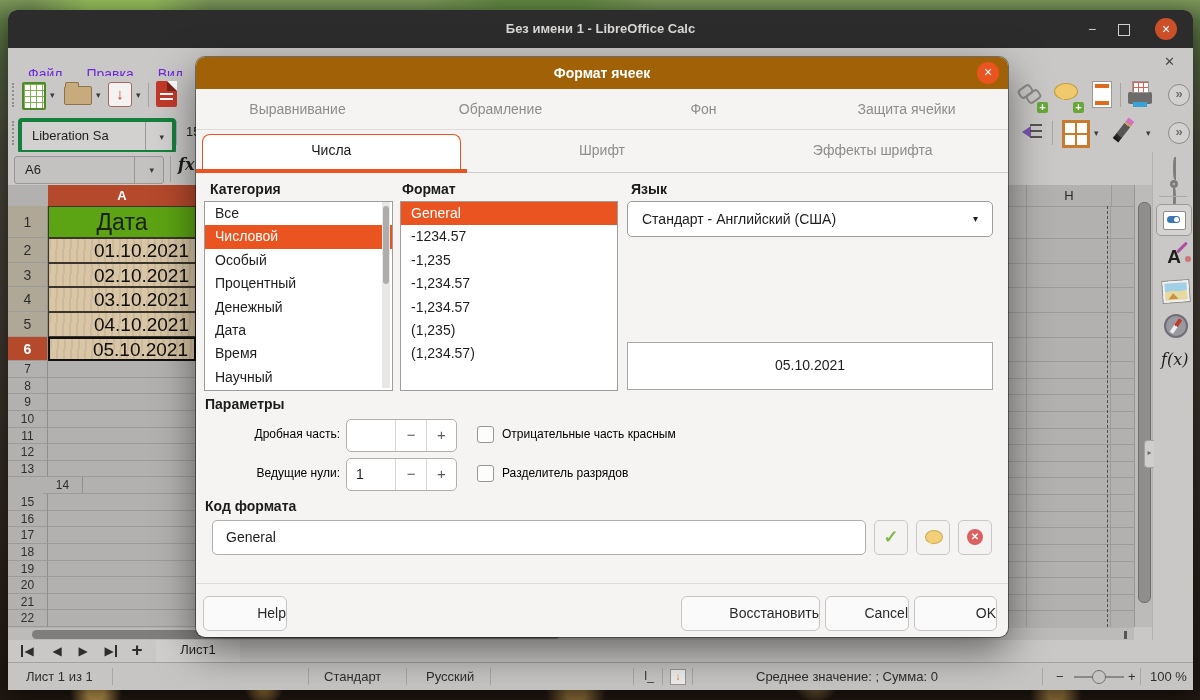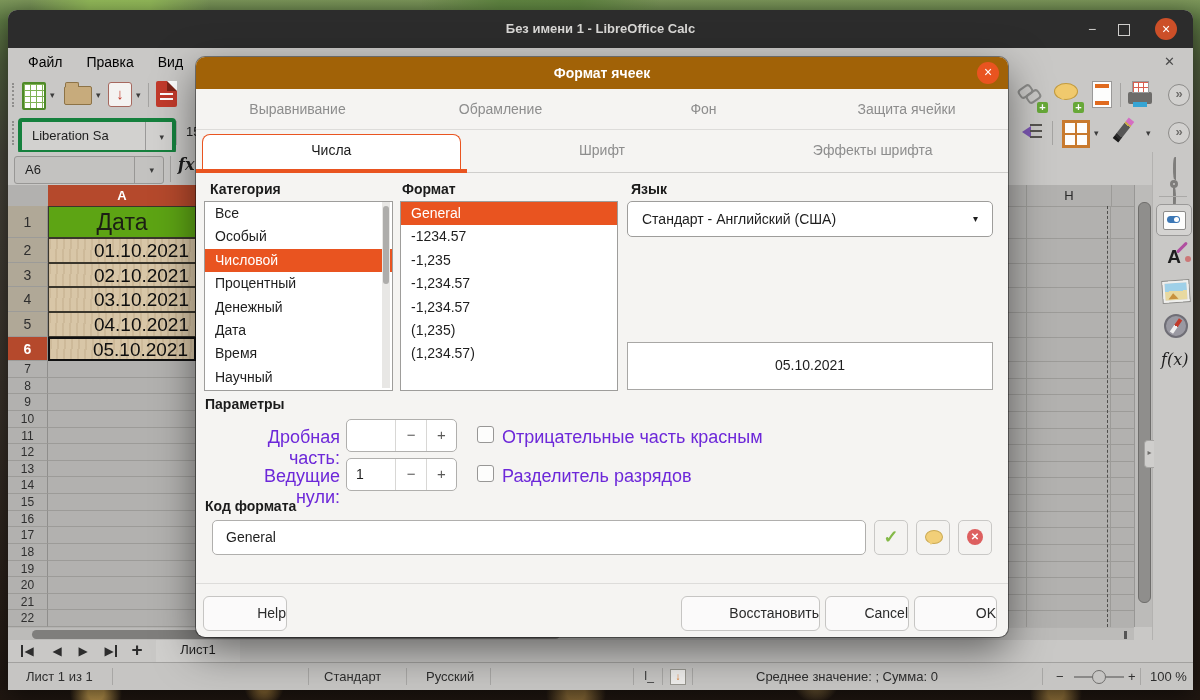--- a/index.html
+++ b/index.html
@@ -20,21 +20,21 @@
   
   .window{position:absolute;left:8px;top:10px;width:1185px;height:680px;background:#c9c8c6;
     border-radius:9px 9px 0 0;overflow:hidden;box-shadow:0 6px 24px rgba(0,0,0,.55)}
   .titlebar{position:absolute;left:0;top:0;width:100%;height:38px;background:#2c2c2c}
   .titlebar .title{position:absolute;left:0;right:0;top:0;height:38px;line-height:38px;text-align:center;
     color:#d8d7d5;font-weight:bold;font-size:13px}
   .winbtn{position:absolute;top:0;height:38px;width:26px;color:#cfcecc;text-align:center;line-height:38px;font-size:14px}
   .winbtn.max i{display:inline-block;width:10px;height:10px;border:1px solid #cfcecc;vertical-align:middle}
   .winbtn.close{width:22px;height:22px;top:8px;border-radius:50%;background:#cc4f28;line-height:22px;color:#fff;font-size:14px}
   .menubar{position:absolute;left:0;top:38px;width:100%;height:28px;background:#c9c8c6;border-bottom:1px solid rgba(0,0,0,.07)}
-  .menu-item{display:inline-block;padding:0 12px;line-height:28px;font-size:14px;color:#000000}
+  .menu-item{display:inline-block;padding:12px 12px;line-height:28px;font-size:14px;color:#6d28d9}
   .menuclose{position:absolute;right:18px;top:0;line-height:28px;color:#4a4a4a;font-size:13px}
   .toolbar{position:absolute;left:0;width:100%;background:#c9c8c6;border-bottom:1px solid rgba(0,0,0,.07)}
   .tb1{top:66px;height:38px}.tb2{top:104px;height:38px}
   .grip{position:absolute;left:4px;top:7px;height:24px;border-left:2px dotted #8f8e8c}
   .tsep{position:absolute;top:7px;height:24px;border-left:1px solid #a5a4a2}
   .dd{position:absolute;font-size:9px;color:#3c3c3c}
   .ovf{position:absolute;width:20px;height:20px;border:1px solid #8d8c8a;border-radius:50%;
     color:#6f6e6c;text-align:center;line-height:18px;font-size:13px;font-weight:bold;background:#d2d1cf}
   
   .icon{position:absolute;width:26px;height:26px}
@@ -162,21 +162,21 @@
   .listbox{position:absolute;background:#fff;border:1px solid #9e9d9b}
   .lst-item{height:23.4px;line-height:23.4px;padding-left:10px;font-size:14px;color:#1e1e1e}
   .lst-item.sel{background:#e95420;color:#fff}
   .lscroll{position:absolute;right:1px;top:1px;bottom:1px;width:8px;background:#e8e7e5}
   .lscroll i{position:absolute;left:1px;top:4px;width:6px;height:42%;background:#aeadab;border-radius:3px}
   .combo{position:absolute;background:#fff;border:1px solid #9e9d9b;border-radius:5px}
   .combo .val{position:absolute;left:14px;line-height:34px;font-size:14px;color:#1e1e1e}
   .combo .arr{position:absolute;right:14px;top:0;line-height:34px;font-size:10px;color:#1e1e1e}
   .previewbox{position:absolute;background:#fff;border:1px solid #a8a7a5}
   .previewbox span{display:block;text-align:center;line-height:45px;font-size:14px;color:#1e1e1e}
-  .flabel{position:absolute;font-size:18px;color:#6d28d9}
+  .flabel{position:absolute;font-size:12px;color:#000000}
   .spin{position:absolute;width:109px;height:31px;background:#fff;border:1px solid #b0afad;border-radius:5px;display:flex}
   .spin .v{width:43px;line-height:31px;padding-left:9px;font-size:14px;color:#1e1e1e;border-right:1px solid #d8d7d5}
   .spin .b{width:32px;text-align:center;line-height:30px;font-size:15px;color:#5a5958}
   .spin .b.minus{border-right:1px solid #d8d7d5}
   .cb{position:absolute;width:15px;height:15px;background:#fdfdfc;border:1px solid #989796;border-radius:3px}
   .fcinput{position:absolute;background:#fff;border:1px solid #b0afad;border-radius:5px}
   .fcinput span{display:block;line-height:32px;padding-left:13px;font-size:14px;color:#1e1e1e}
   .fcbtn{position:absolute;width:32px;height:33px;background:#f4f3f1;border:1px solid #c9c8c6;border-radius:5px;text-align:center}
   .fcbtn .ok{color:#84b948;font-weight:bold;font-size:18px;line-height:32px}
   .fcbtn .bub{position:absolute;left:8px;top:9px;width:16px;height:12px;background:#f2cf78;border:1px solid #cbaa53;border-radius:50%}
@@ -278,21 +278,21 @@
       <div class="rh rh-warm" style="top: 277px; height: 25px; line-height: 25px; font-size: 14px;">4</div>
       <div class="rh rh-warm" style="top: 302px; height: 25px; line-height: 25px; font-size: 14px;">5</div>
       <div class="rh rh-active" style="top: 327px; height: 24px; line-height: 24px; font-size: 14px;">6</div>
       <div class="rh" style="top: 351px; height: 16.625px; line-height: 16.625px; font-size: 12px;">7</div>
       <div class="rh" style="top: 367.625px; height: 16.625px; line-height: 16.625px; font-size: 12px;">8</div>
       <div class="rh" style="top: 384.25px; height: 16.625px; line-height: 16.625px; font-size: 12px;">9</div>
       <div class="rh" style="top: 400.875px; height: 16.625px; line-height: 16.625px; font-size: 12px;">10</div>
       <div class="rh" style="top: 417.5px; height: 16.625px; line-height: 16.625px; font-size: 12px;">11</div>
       <div class="rh" style="top: 434.125px; height: 16.625px; line-height: 16.625px; font-size: 12px;">12</div>
       <div class="rh" style="top: 450.75px; height: 16.625px; line-height: 16.625px; font-size: 12px;">13</div>
-      <div class="rh" style="top: 467.375px; height: 16.625px; line-height: 16.625px; font-size: 12px;">14</div>
+      <div class="rh" style="top: 467.375px; height: 16.625px; line-height: 16.625px; font-size: 12px; margin-left: 35px;">14</div>
       <div class="rh" style="top: 484px; height: 16.625px; line-height: 16.625px; font-size: 12px;">15</div>
       <div class="rh" style="top: 500.625px; height: 16.625px; line-height: 16.625px; font-size: 12px;">16</div>
       <div class="rh" style="top: 517.25px; height: 16.625px; line-height: 16.625px; font-size: 12px;">17</div>
       <div class="rh" style="top: 533.875px; height: 16.625px; line-height: 16.625px; font-size: 12px;">18</div>
       <div class="rh" style="top: 550.5px; height: 16.625px; line-height: 16.625px; font-size: 12px;">19</div>
       <div class="rh" style="top: 567.125px; height: 16.625px; line-height: 16.625px; font-size: 12px;">20</div>
       <div class="rh" style="top: 583.75px; height: 16.625px; line-height: 16.625px; font-size: 12px;">21</div>
       <div class="rh" style="top: 600.375px; height: 16.625px; line-height: 16.625px; font-size: 12px;">22</div>
     </div>
   <div id="colA-cells">
@@ -422,22 +422,22 @@
       </div>
     <div class="tabrow2" id="dlg-tabrow2">
         <div class="dtab2 active"><div class="tabbox"></div><span class="tlabel">Числа</span></div>
         <div class="dtab2">Шрифт</div>
         <div class="dtab2">Эффекты шрифта</div>
       </div>
 
     <div class="dlabel" style="left:14px;top:124px">Категория</div>
     <div class="listbox" id="category-list" style="left:8px;top:144px;width:187px;height:188px">
         <div class="lst-item">Все</div>
+        <div class="lst-item sel">Числовой</div>
         <div class="lst-item">Особый</div>
-        <div class="lst-item sel">Числовой</div>
         <div class="lst-item">Процентный</div>
         <div class="lst-item">Денежный</div>
         <div class="lst-item">Дата</div>
         <div class="lst-item">Время</div>
         <div class="lst-item">Научный</div>
       </div>
     <div class="lscroll" style="left:186px;top:145px;height:186px;right:auto">
         <i></i>
       </div>
 

